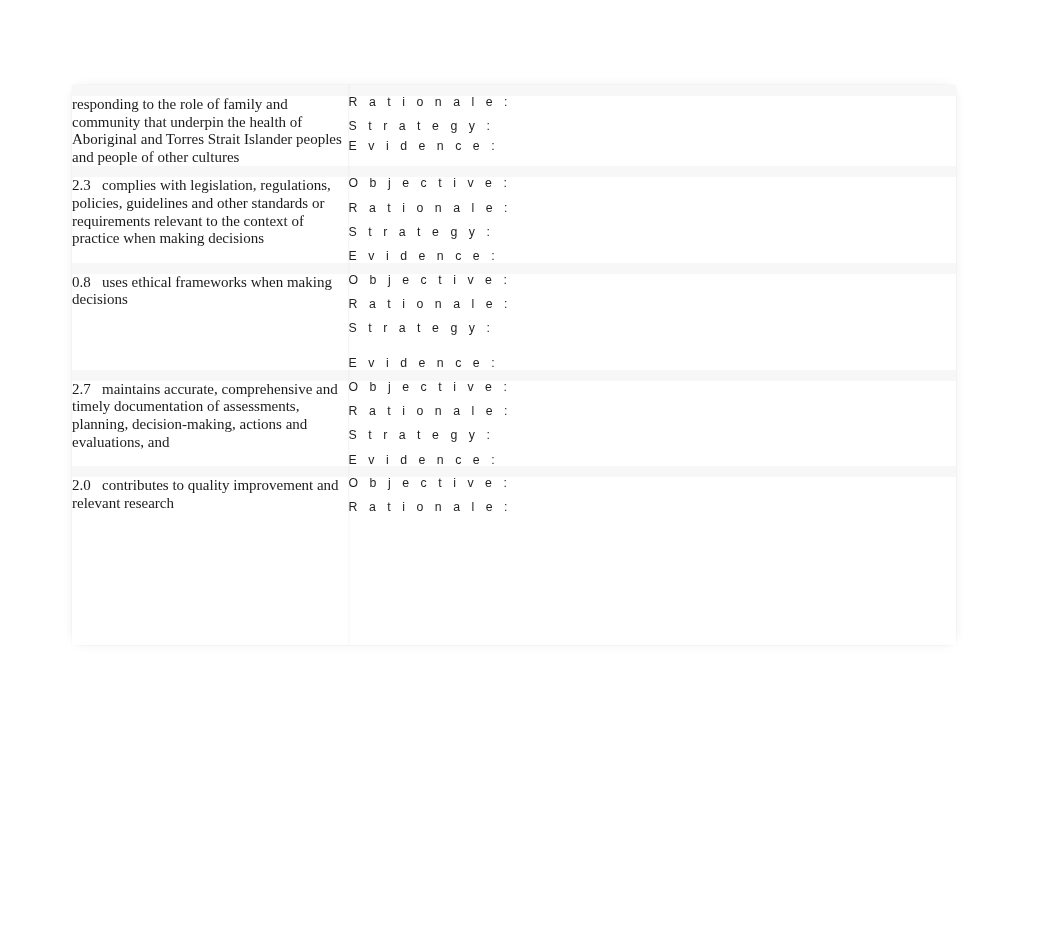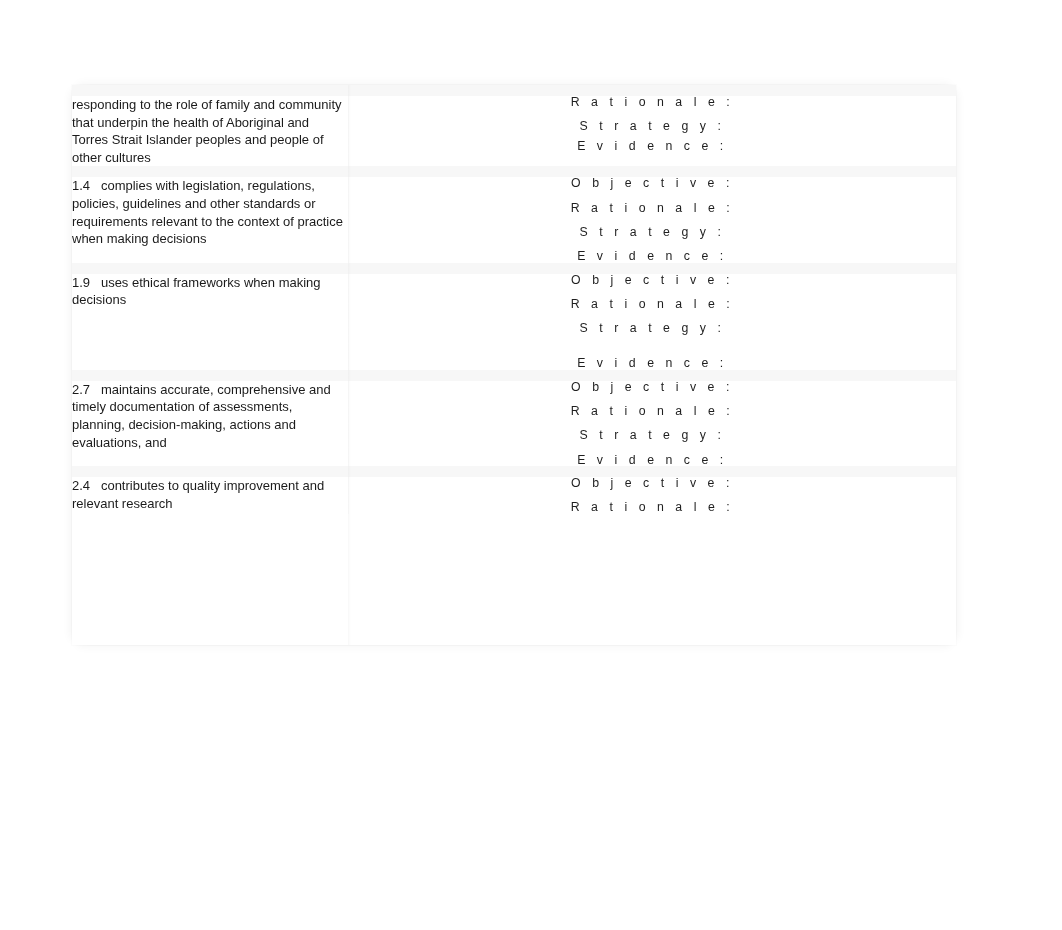--- a/index.html
+++ b/index.html
@@ -61,38 +61,38 @@
 
   td.criterion-cell {
     padding: 6px 12px 10px 19px;
     border-right: 1px solid #fbfbfb;
   }
   td.fields-cell {
     padding: 6px 12px 10px 18px;
   }
 
   .criterion-text {
-    font-family: Liberation Sans, sans-serif;
-    font-size: 13px;
+    font-family: Liberation Serif, serif;
+    font-size: 15px;
     line-height: 17.6px;
     color: #1b1b1b;
     white-space: pre-wrap;
   }
 
   .field-label {
     font-family: "Liberation Sans", sans-serif;
     font-size: 12.3px;
     letter-spacing: 4.05px;
     color: #1f1f1f;
     line-height: 1;
     white-space: pre;
   }
 
   
-  .field-list { display: block; text-align: center; }
+  .field-list { display: block; }
   .field-list .field-label { display: block; }
 
   .gap-lg { margin-top: 23px; }
   .gap-md { margin-top: 12px; }
   .gap-sm { margin-top: 7px; }
   .gap-0  { margin-top: 0; }
 
   
   #column-seam {
     position: absolute;
@@ -124,35 +124,35 @@
           <div class="field-list">
             <span class="field-label gap-0">R a t i o n a l e :</span>
             <span class="field-label gap-md">S t r a t e g y :</span>
             <span class="field-label gap-sm">E v i d e n c e :</span>
           </div>
         </td>
       </tr>
 
       <tr class="row-band">
         <td class="criterion-cell">
-          <div class="criterion-text">1.4	complies with legislation, regulations, policies, guidelines and other standards or requirements relevant to the context of practice when making decisions</div>
+          <div class="criterion-text">2.3	complies with legislation, regulations, policies, guidelines and other standards or requirements relevant to the context of practice when making decisions</div>
         </td>
         <td class="fields-cell">
           <div class="field-list">
             <span class="field-label gap-0">O b j e c t i v e :</span>
             <span class="field-label gap-md">R a t i o n a l e :</span>
             <span class="field-label gap-md">S t r a t e g y :</span>
             <span class="field-label gap-md">E v i d e n c e :</span>
           </div>
         </td>
       </tr>
 
       <tr class="row-band">
         <td class="criterion-cell">
-          <div class="criterion-text">1.9	uses ethical frameworks when making decisions</div>
+          <div class="criterion-text">0.8	uses ethical frameworks when making decisions</div>
         </td>
         <td class="fields-cell">
           <div class="field-list">
             <span class="field-label gap-0">O b j e c t i v e :</span>
             <span class="field-label gap-md">R a t i o n a l e :</span>
             <span class="field-label gap-md">S t r a t e g y :</span>
             <span class="field-label gap-lg">E v i d e n c e :</span>
           </div>
         </td>
       </tr>
@@ -166,21 +166,21 @@
             <span class="field-label gap-0">O b j e c t i v e :</span>
             <span class="field-label gap-md">R a t i o n a l e :</span>
             <span class="field-label gap-md">S t r a t e g y :</span>
             <span class="field-label gap-md">E v i d e n c e :</span>
           </div>
         </td>
       </tr>
 
       <tr class="row-band">
         <td class="criterion-cell">
-          <div class="criterion-text">2.4	contributes to quality improvement and relevant research</div>
+          <div class="criterion-text">2.0	contributes to quality improvement and relevant research</div>
         </td>
         <td class="fields-cell">
           <div class="field-list">
             <span class="field-label gap-0">O b j e c t i v e :</span>
             <span class="field-label gap-md">R a t i o n a l e :</span>
           </div>
         </td>
       </tr>
 
     </tbody>

